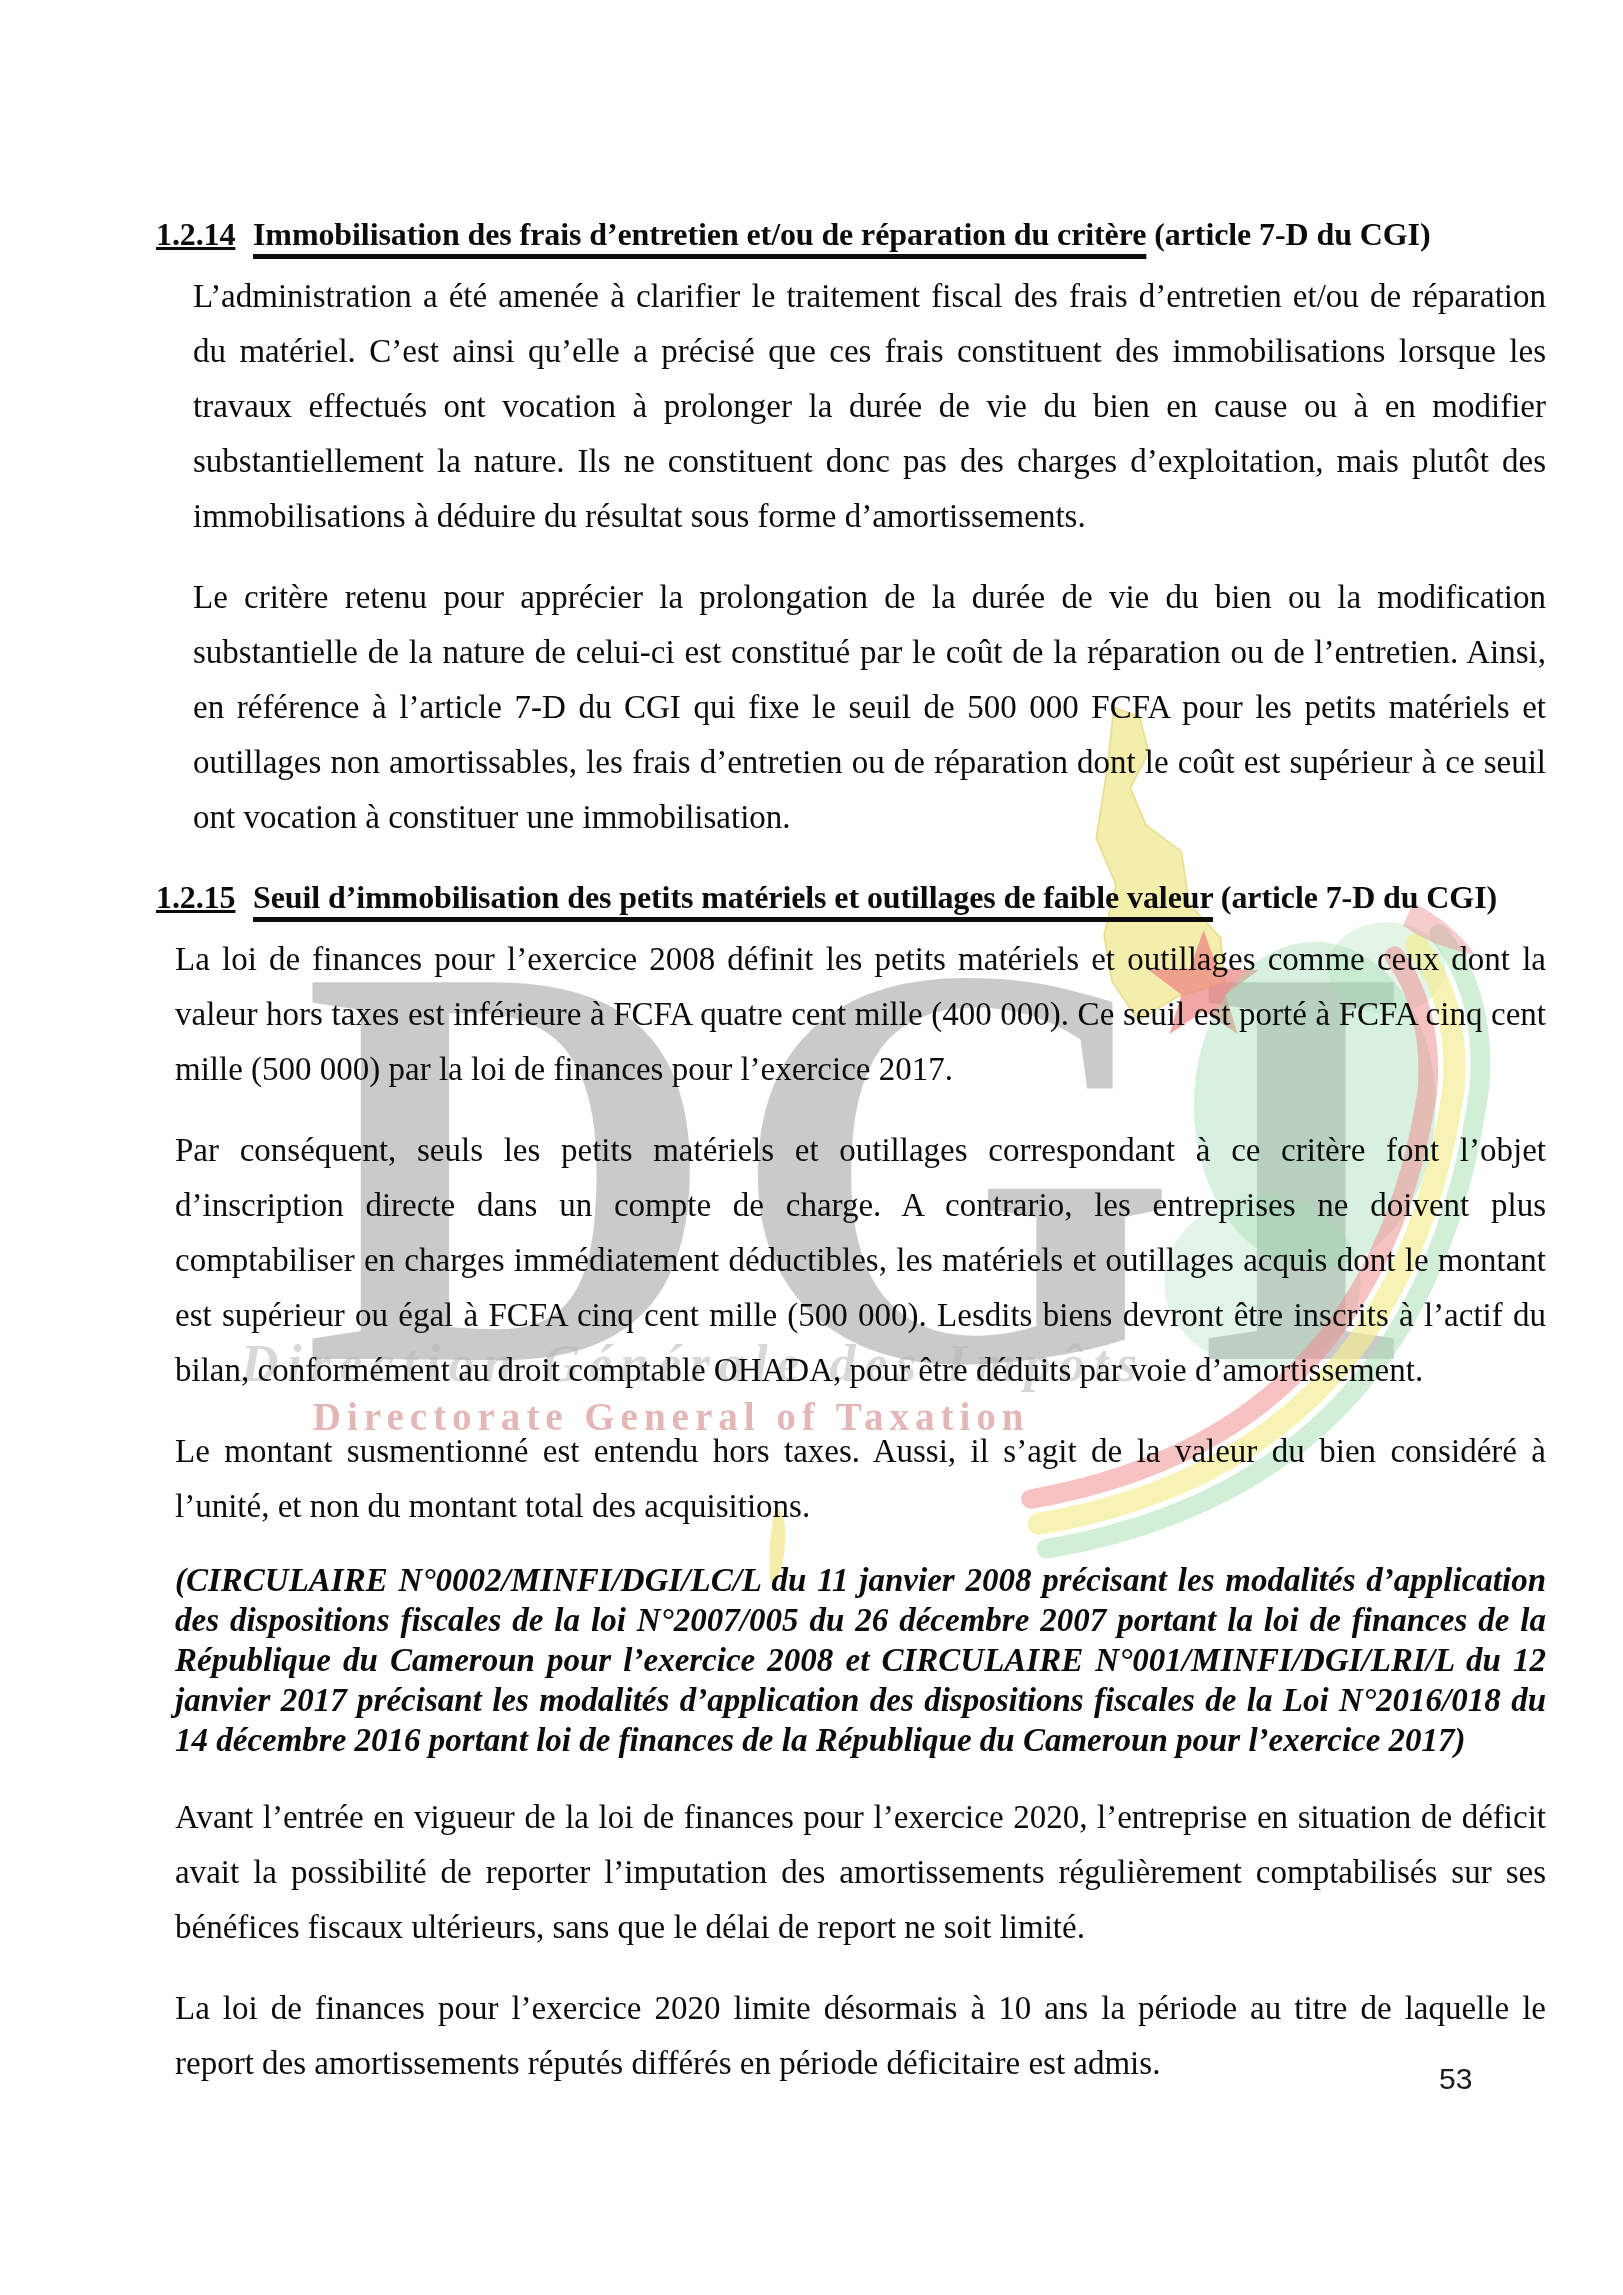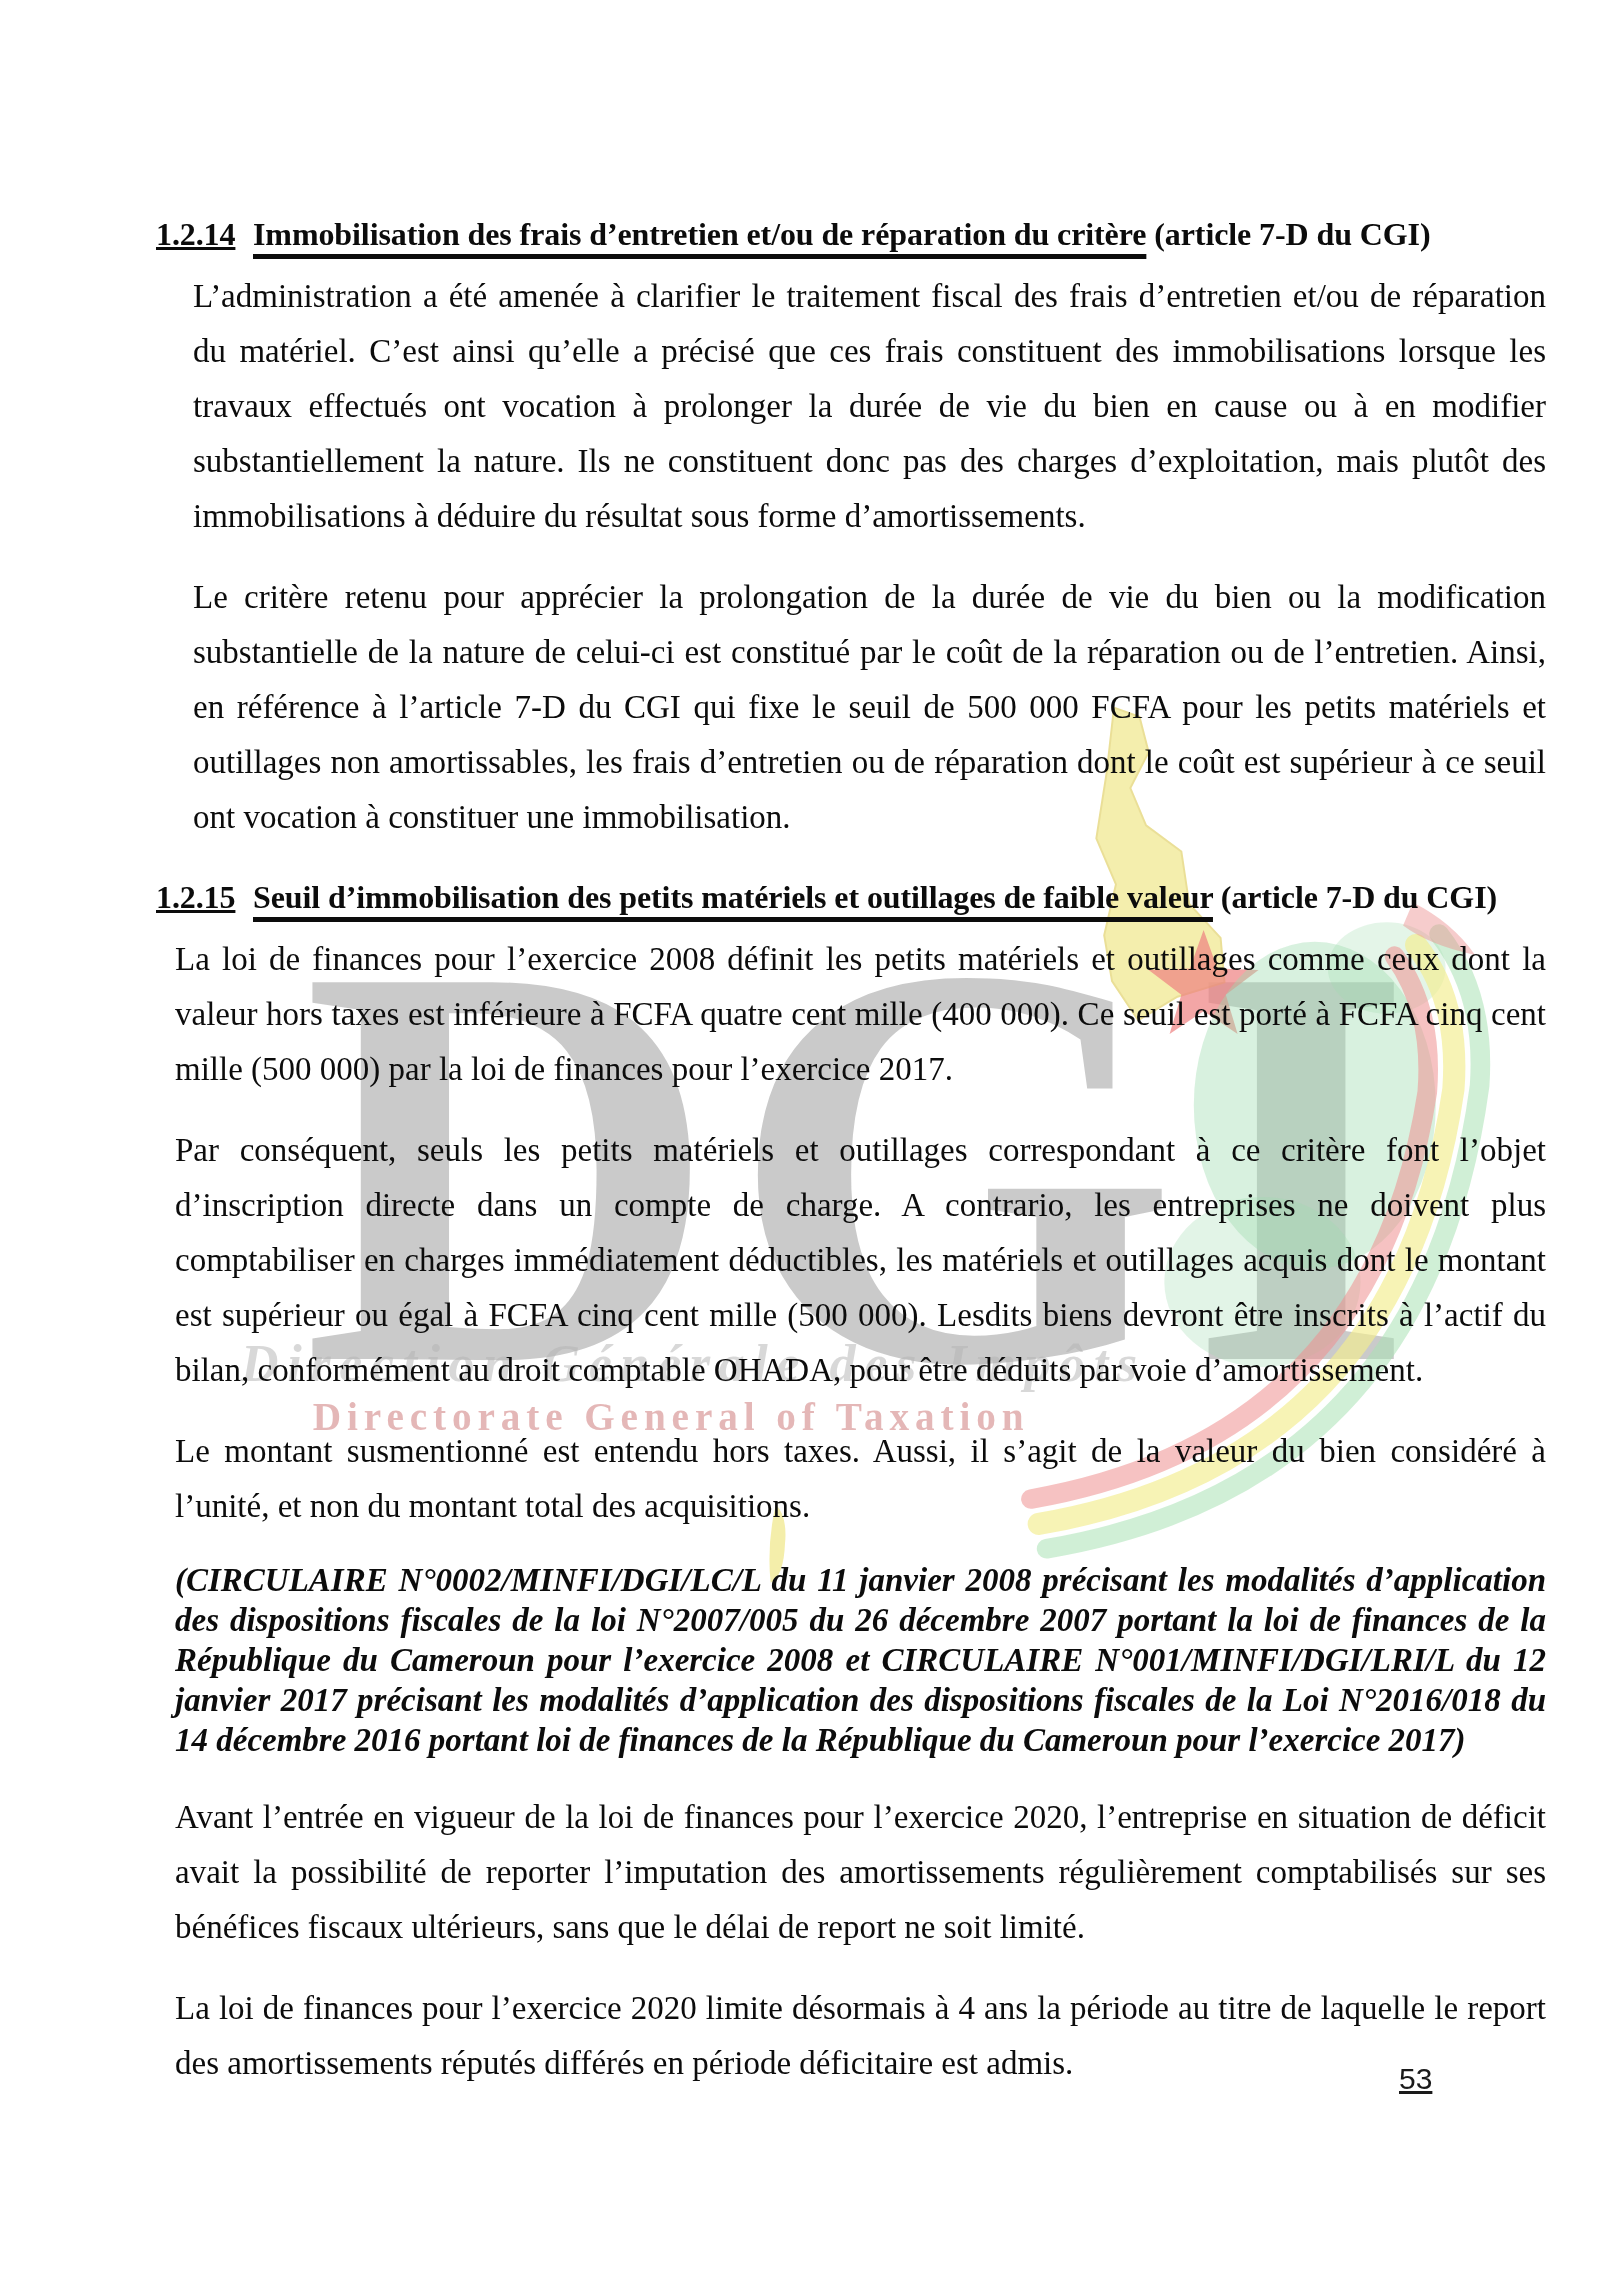--- a/index.html
+++ b/index.html
@@ -53,27 +53,26 @@
     font-weight: bold;
     font-style: italic;
     font-size: 33px;
     line-height: 40px;
     text-align: justify;
     margin: 0 77px 30px 193px;
   }
   .indent-b { margin-left: 175px; }
   .page-num {
     position: absolute;
-    left: 1399px;
+    left: 1439px;
     top: 2062px;
     font-family: "Liberation Sans", sans-serif;
     font-size: 30px;
     color: #1a1a1a;
     z-index: 2;
-    text-decoration: underline;
   }
 </style>
 </head>
 <body>
 
 <div class="page">
 
   <svg class="watermark" viewBox="0 0 2481 3509" xmlns="http://www.w3.org/2000/svg" aria-hidden="true">
     <text x="462" y="2078" font-family="Liberation Serif, DejaVu Serif, serif" font-weight="bold" font-size="880" letter-spacing="18" fill="#c6c6c6" opacity="0.92">DGI</text>
 
@@ -109,20 +108,20 @@
       <span class="num">1.2.15</span><span class="u">Seuil d’immobilisation des petits matériels et outillages de faible valeur</span><span> (article 7-D du CGI)</span>
     </div>
 
     <p class="para indent-b">La loi de finances pour l’exercice 2008 définit les petits matériels et outillages comme ceux dont la valeur hors taxes est inférieure à FCFA quatre cent mille (400 000). Ce seuil est porté à FCFA cinq cent mille (500 000) par la loi de finances pour l’exercice 2017.</p>
     <p class="para indent-b">Par conséquent, seuls les petits matériels et outillages correspondant à ce critère font l’objet d’inscription directe dans un compte de charge. A contrario, les entreprises ne doivent plus comptabiliser en charges immédiatement déductibles, les matériels et outillages acquis dont le montant est supérieur ou égal à FCFA cinq cent mille (500 000). Lesdits biens devront être inscrits à l’actif du bilan, conformément au droit comptable OHADA, pour être déduits par voie d’amortissement.</p>
     <p class="para indent-b">Le montant susmentionné est entendu hors taxes. Aussi, il s’agit de la valeur du bien considéré à l’unité, et non du montant total des acquisitions.</p>
     <p class="citation indent-b">(CIRCULAIRE N°0002/MINFI/DGI/LC/L du 11 janvier 2008 précisant les modalités d’application des dispositions fiscales de la loi N°2007/005 du 26 décembre 2007 portant la loi de finances de la République du Cameroun pour l’exercice 2008 et CIRCULAIRE N°001/MINFI/DGI/LRI/L du 12 janvier 2017 précisant les modalités d’application des dispositions fiscales de la Loi N°2016/018 du 14 décembre 2016 portant loi de finances de la République du Cameroun pour l’exercice 2017)</p>
 
 
     <p class="para indent-b">Avant l’entrée en vigueur de la loi de finances pour l’exercice 2020, l’entreprise en situation de déficit avait la possibilité de reporter l’imputation des amortissements régulièrement comptabilisés sur ses bénéfices fiscaux ultérieurs, sans que le délai de report ne soit limité.</p>
-    <p class="para indent-b">La loi de finances pour l’exercice 2020 limite désormais à 4 ans la période au titre de laquelle le report des amortissements réputés différés en période déficitaire est admis.</p>
+    <p class="para indent-b">La loi de finances pour l’exercice 2020 limite désormais à 10 ans la période au titre de laquelle le report des amortissements réputés différés en période déficitaire est admis.</p>
 
   </div>
 
   <div class="page-num">53</div>
 
 </div>
 
 
 </body></html>

